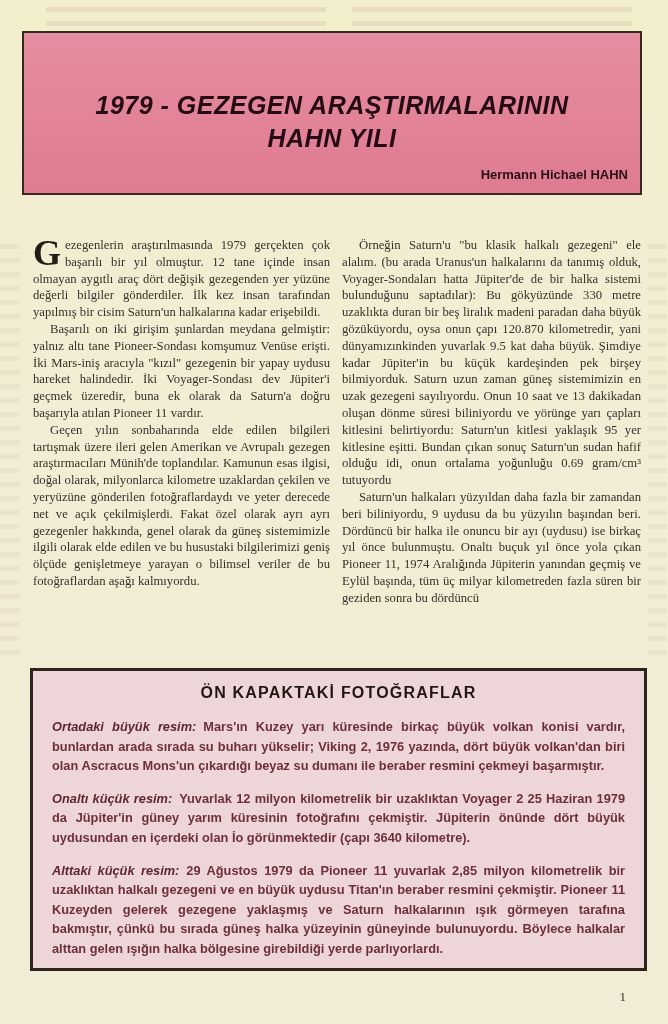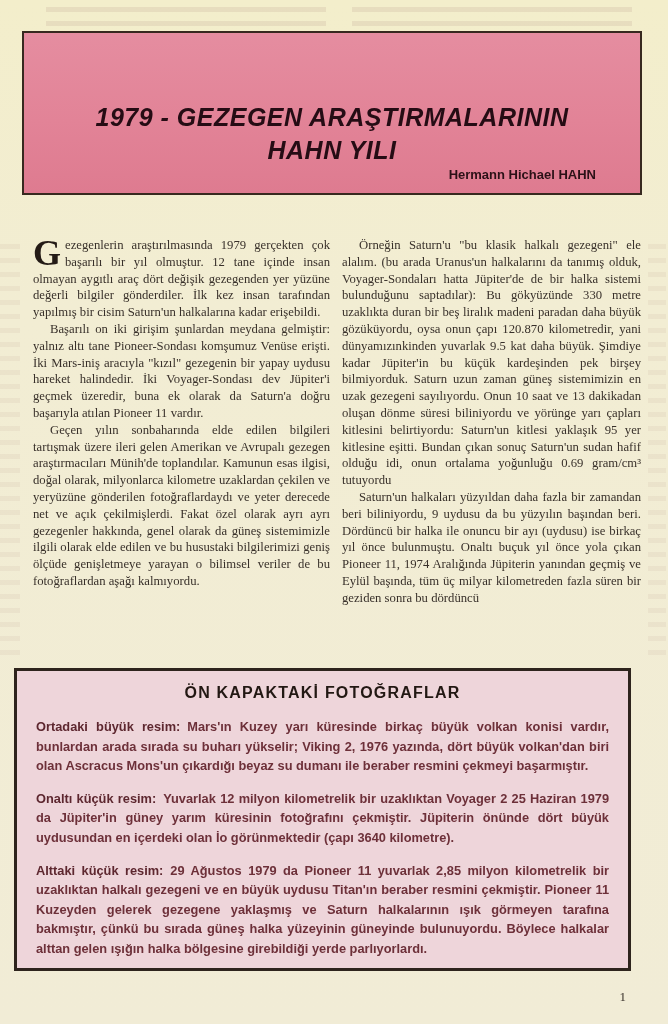--- a/index.html
+++ b/index.html
@@ -32,24 +32,23 @@
     box-sizing:border-box;
   }
   .title-lines{
     position:absolute;left:0;right:0;top:56px;
     text-align:center;
     font-family:"Liberation Sans", sans-serif;
     font-weight:bold;font-style:italic;
     font-size:25px;line-height:33px;
     color:#250c14;
     letter-spacing:.5px;
-    margin-top:12px;
   }
   .author-line{
-    position:absolute;right:44px;bottom:11px;
+    position:absolute;right:12px;bottom:11px;
     font-family:"Liberation Sans", sans-serif;
     font-weight:bold;font-size:13px;color:#2b1117;
   }
 
   .columns{
     position:absolute;left:33px;top:237px;width:608px;
     display:flex;gap:12px;
     color:#38302a;
   }
   .col{
@@ -62,21 +61,21 @@
   .col p.ind{text-indent:17px;}
   .dropcap{
     float:left;
     font-size:36px;line-height:29px;
     font-weight:bold;
     padding:2px 4px 0 0;
     color:#241b16;
   }
 
   .photos-box{
-    position:absolute;left:14px;top:668px;width:617px;height:303px;
+    position:absolute;left:30px;top:668px;width:617px;height:303px;
     border:3px solid #2e241d;
     background:#eed5da;
     box-sizing:border-box;
     padding:11px 19px 10px 19px;
     font-family:"Liberation Sans", sans-serif;
   }
   .photos-heading{
     text-align:center;
     font-weight:bold;
     font-size:16px;letter-spacing:1.2px;
@@ -84,20 +83,21 @@
     margin:2px 0 15px 0;
   }
   .photos-box p{
     margin:0 0 13px 0;
     font-weight:bold;
     font-size:12.8px;line-height:19.6px;
     text-align:justify;
     color:#6d3039;
   }
   .photo-lead{
+    font-style:italic;
     margin-right:7px;
     color:#5d272f;
   }
 
   .page-number{
     position:absolute;right:42px;top:989px;
     font-size:13px;color:#3a332c;
   }
 </style>
 </head>

